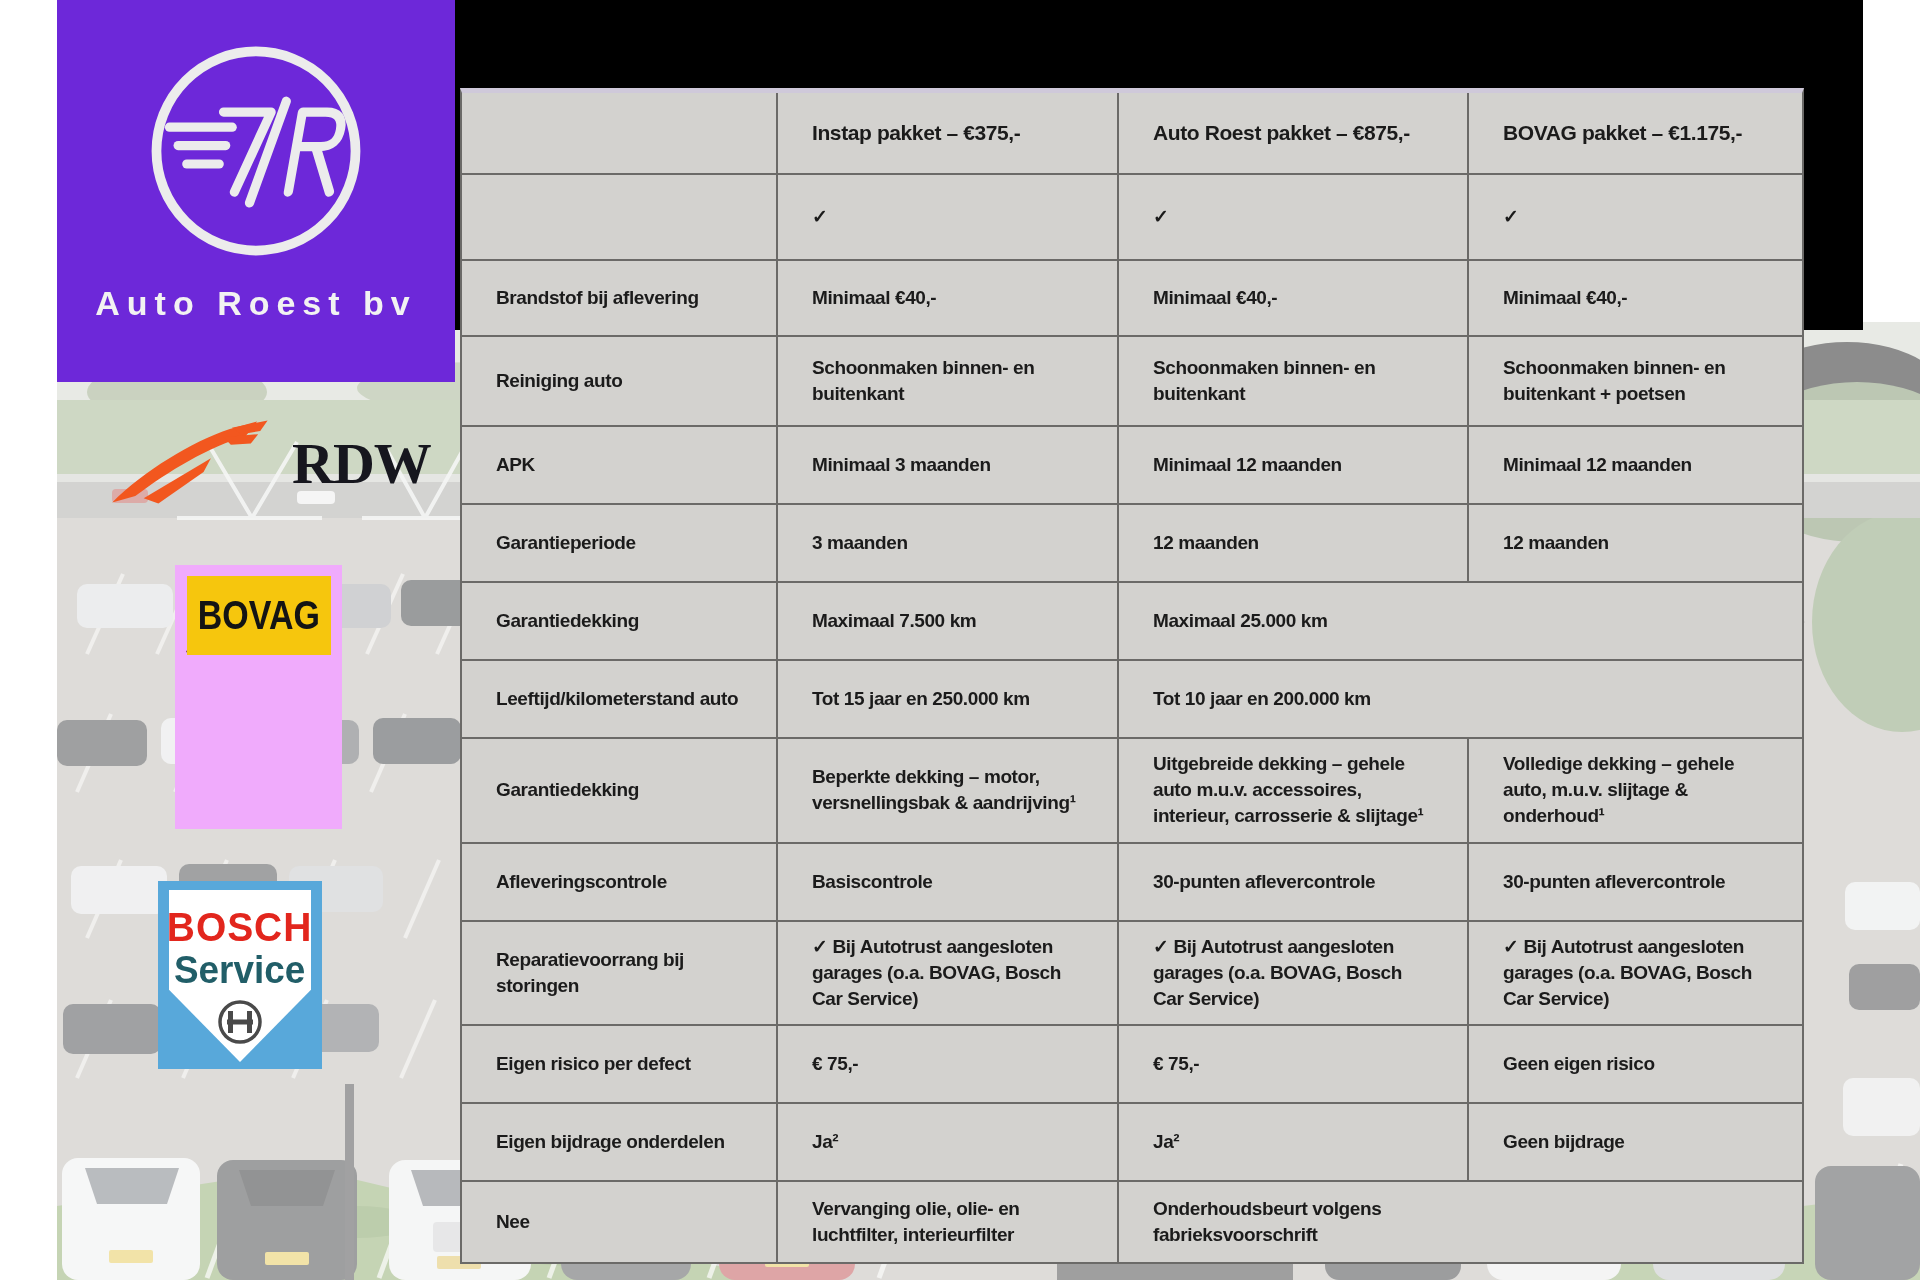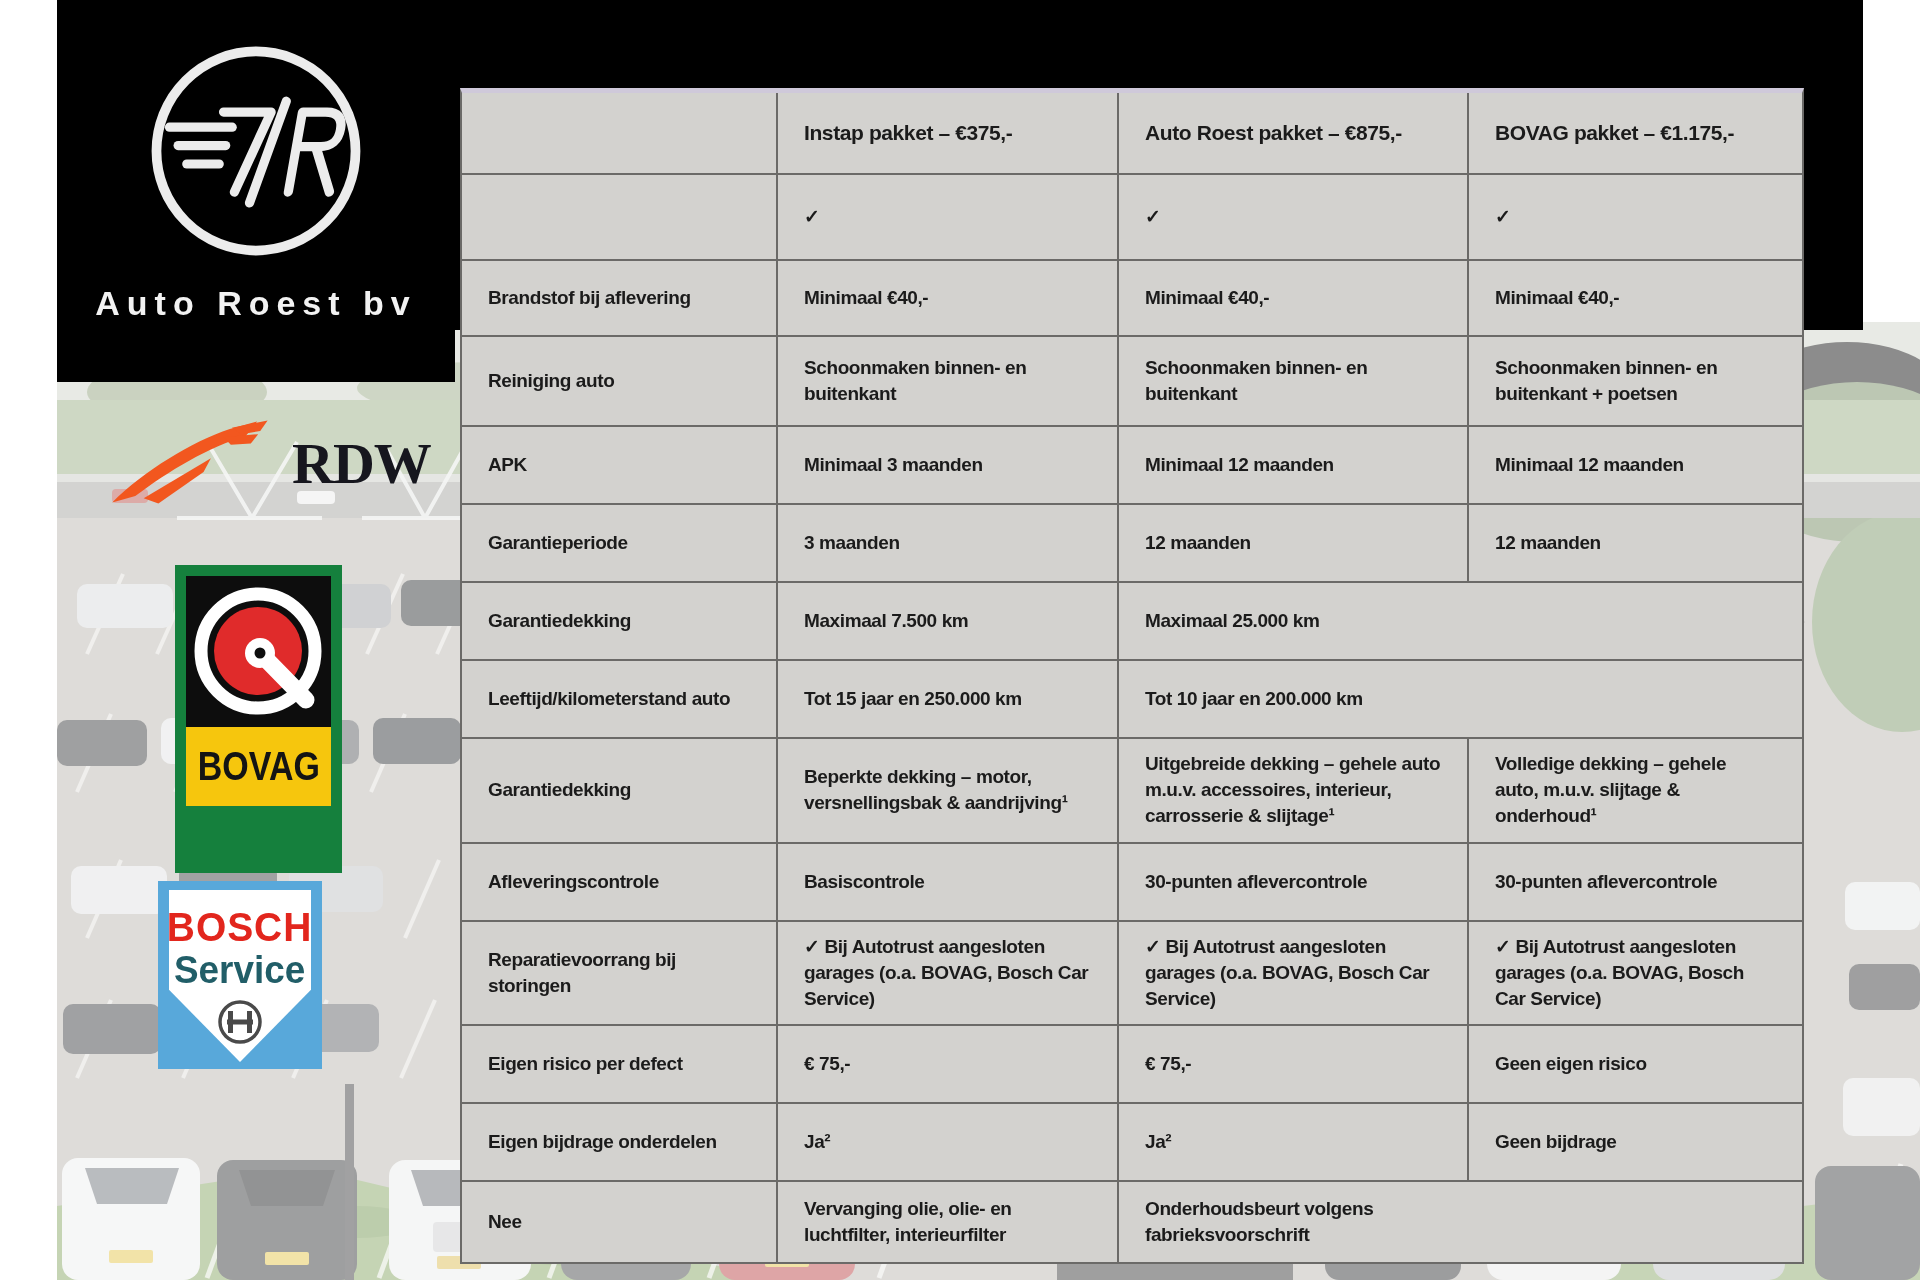--- a/index.html
+++ b/index.html
@@ -5,50 +5,50 @@
   html,body{margin:0;padding:0;background:#ffffff;}
   .stage{position:relative;width:1920px;height:1280px;background:#ffffff;overflow:hidden;
          font-family:"Liberation Sans", sans-serif;}
 
   
   .photo{position:absolute;left:57px;top:322px;width:1863px;height:958px;}
   .photo svg{display:block;width:100%;height:100%;}
 
   
   .black-band{position:absolute;left:57px;top:0;width:1806px;height:330px;background:#000;}
-  .logo-block{position:absolute;left:57px;top:0;width:398px;height:382px;background:#000000;
+  .logo-block{position:absolute;left:57px;top:0;width:398px;height:382px;background:#6d28d9;
               display:flex;flex-direction:column;align-items:center;}
   .logo-block svg{margin-top:32px;}
   .brand-text{color:#f2f2f2;font-size:34px;font-weight:700;letter-spacing:7px;margin-top:14px;white-space:nowrap;}
 
   
   .rdw{position:absolute;left:108px;top:418px;display:flex;align-items:center;gap:16px;}
   .rdw-label{font-family:"Liberation Serif", serif;font-weight:700;font-size:58px;color:#16161e;letter-spacing:-1px;}
 
   
-  .bovag{position:absolute;left:175px;top:565px;width:167px;height:308px;background:#15803d;
-         box-sizing:border-box;padding:11px;display:flex;flex-direction:column;}
+  .bovag{position:absolute;left:175px;top:565px;width:167px;height:264px;background:#f0abfc;
+         box-sizing:border-box;padding:11px;display:flex;flex-direction:row;}
   .bovag svg{display:block;}
   .bovag-band{height:79px;background:#f6c60d;display:flex;align-items:center;justify-content:center;}
   .bovag-band span{font-size:40px;font-weight:800;color:#141414;transform:scaleX(.85);letter-spacing:0px;}
 
   
   .bosch{position:absolute;left:158px;top:881px;width:164px;height:188px;background:#58a8da;}
   .bosch-shield{position:absolute;left:11px;right:11px;top:9px;bottom:7px;background:#fff;
                 clip-path:polygon(0 0,100% 0,100% 58%,50% 100%,0 58%);
                 display:flex;flex-direction:column;align-items:center;}
   .bosch-word{font-size:41px;font-weight:800;color:#e2261d;margin-top:14px;letter-spacing:1px;transform:scaleX(.95);}
   .bosch-service{font-size:38px;font-weight:700;color:#215e68;margin-top:-2px;transform:scaleX(.97);}
 
   
   .pkg-table{position:absolute;left:460px;top:88px;width:1344px;background:#d3d2cf;
              border:2px solid #6b6a68;border-top:5px solid #cfc9da;box-sizing:border-box;}
   .trow{display:grid;grid-template-columns:316px 341px 350px 331px;border-bottom:2px solid #6b6a68;}
   .trow:last-child{border-bottom:none;}
-  .cell{border-right:2px solid #6b6a68;padding:12px 26px;display:flex;align-items:center;
+  .cell{border-right:2px solid #6b6a68;padding:12px 34px;display:flex;align-items:center;
         font-size:19px;font-weight:700;color:#1b1b1b;line-height:1.38;letter-spacing:-0.4px;}
   .cell:last-child{border-right:none;}
   .thead{min-height:80px;}
   .thead .cell{font-size:21px;}
 </style>
 </head>
 <body>
 
 <div class="stage">
 

